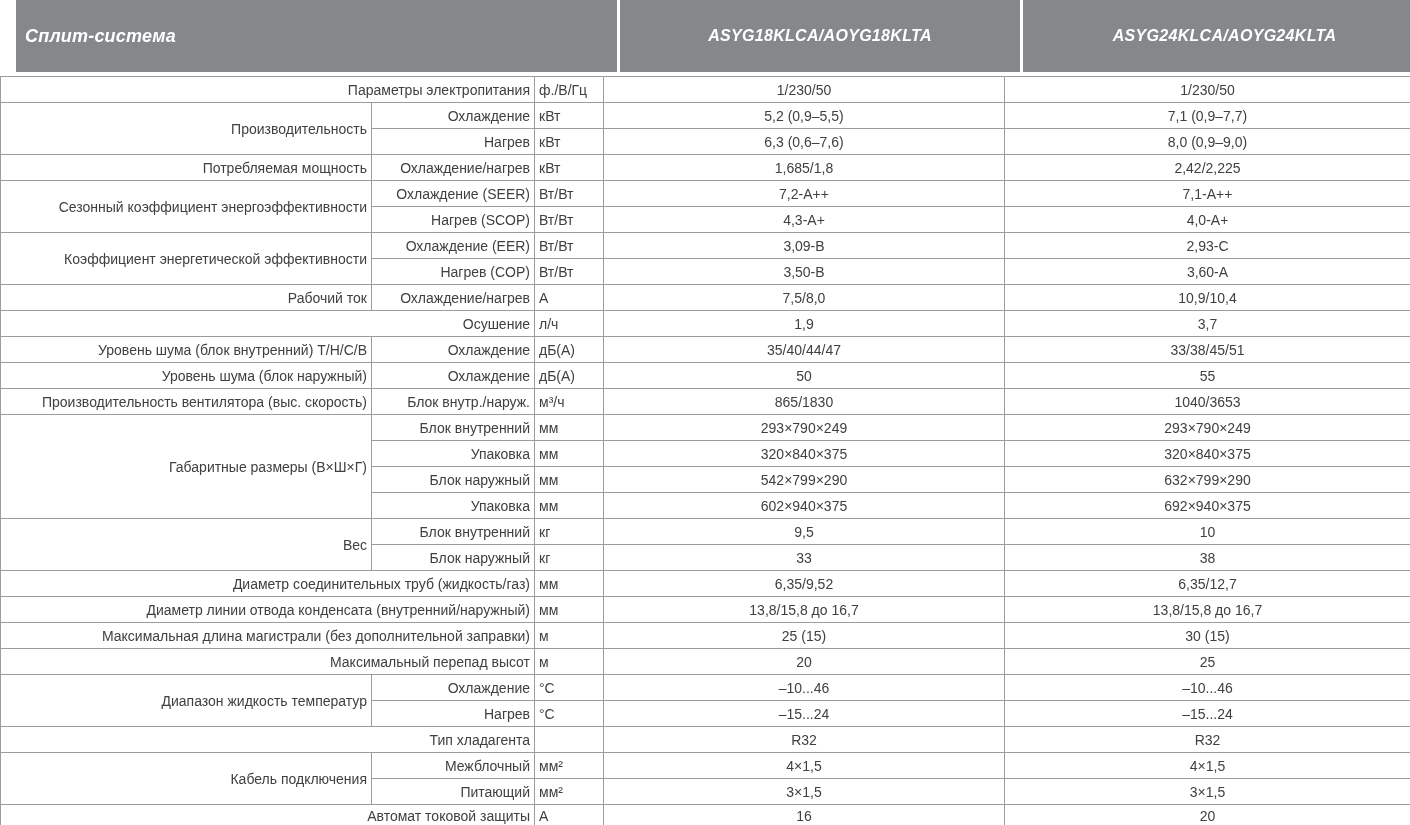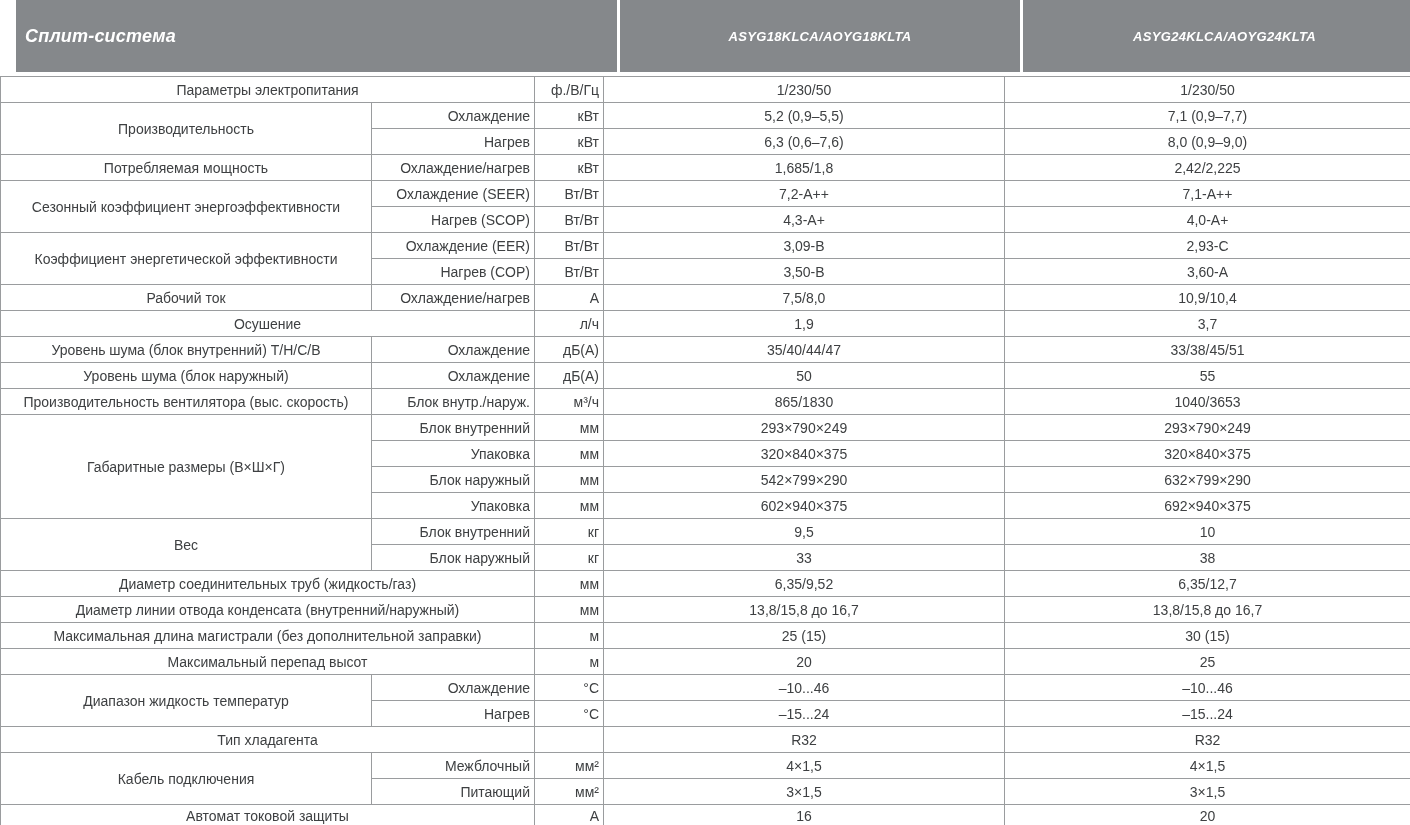--- a/index.html
+++ b/index.html
@@ -23,21 +23,21 @@
   .hcell { background: #85888b; color: #ffffff; font-weight: bold; }
   .hgap  { background: #ffffff; width: 3px; height: 100%; }
   .hcorner {
     width: 601px;
     display: flex; align-items: center;
     padding-left: 9px; box-sizing: border-box;
     font-size: 18px; letter-spacing: 0.2px;
   }
   .hmodel {
     display: flex; align-items: center; justify-content: center;
-    font-size: 13px; letter-spacing: 0.3px;
+    font-size: 16px; letter-spacing: 0.3px;
   }
   .hmodel-1 { width: 400px; }
   .hmodel-2 { width: 403px; }
   
   table.spec {
     position: absolute;
     top: 76px; left: 0;
     width: 1410px;
     border-collapse: collapse;
     table-layout: fixed;
@@ -48,23 +48,23 @@
   table.spec td {
     border: 1px solid #9a9c9e;
     height: 24px;
     padding: 0 4px;
     overflow: hidden;
     white-space: nowrap;
     box-sizing: border-box;
   }
   table.spec tr { height: 26px; }
   table.spec tr:last-child { height: 18px; }
-  td.param { text-align: center; padding-left: 8px; }
+  td.param { text-align: right; padding-left: 8px; }
   td.sub   { text-align: right; padding-left: 7px; }
-  td.unit  { text-align: right; padding: 0 2px; }
+  td.unit  { text-align: left; padding: 0 2px; }
   td.value { text-align: center; }
 </style>
 </head>
 <body>
 
 <div class="page">
 
   <div class="header-band">
     <div class="hcell hcorner">Сплит-система</div>
     <div class="hgap"></div>

